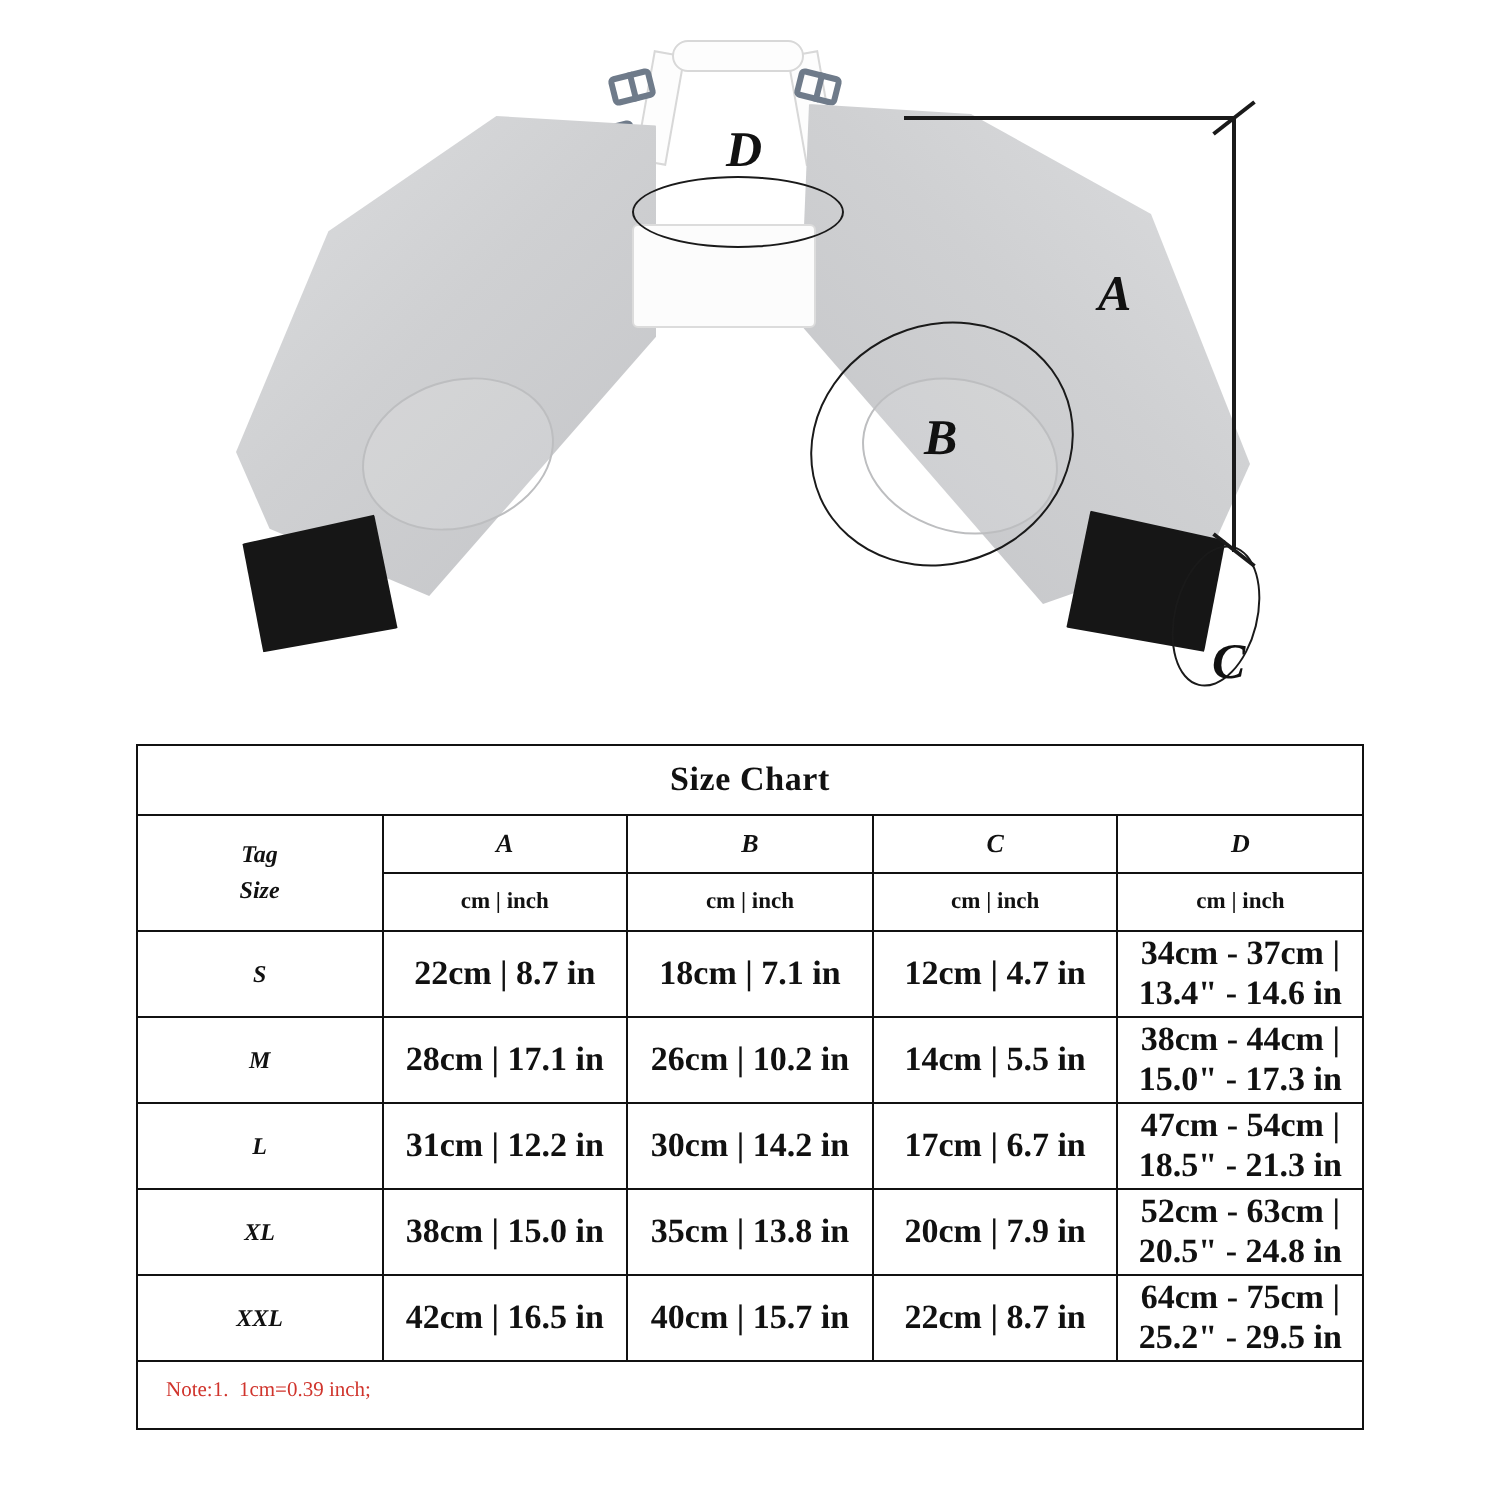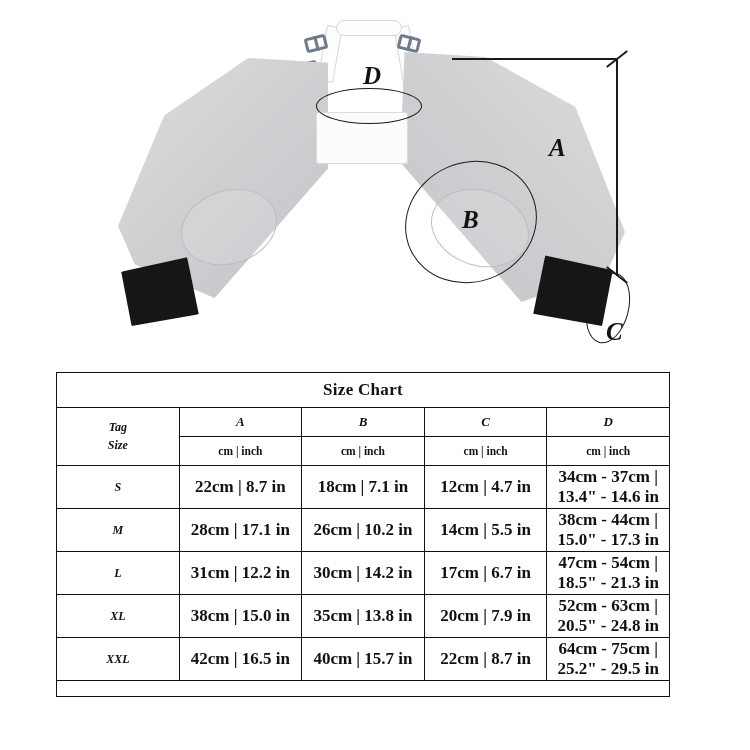--- a/index.html
+++ b/index.html
@@ -133,21 +133,21 @@
     border-radius: 50%;
   }
   .seg-line {
     position: absolute;
     background: #1a1a1a;
   }
 
   
   #chart-wrap {
     position: absolute;
-    left: 56px;
+    left: 68px;
     top: 372px;
     width: 614px;
   }
   table.size-chart {
     border-collapse: collapse;
     width: 614px;
     table-layout: fixed;
   }
   table.size-chart td {
     border: 1px solid #111;
@@ -305,14 +305,15 @@
       <td class="size-cell">XXL</td>
       <td class="val-cell">42cm | 16.5 in</td>
       <td class="val-cell">40cm | 15.7 in</td>
       <td class="val-cell">22cm | 8.7 in</td>
       <td class="val-cell">64cm - 75cm | 25.2" - 29.5 in</td>
     </tr>
   </tbody>
     </table>
 
   <div class="notes">
+    <div class="note-line">Note:1.  1cm=0.39 inch;</div>
   </div>
 </div>
 
 </body></html>

